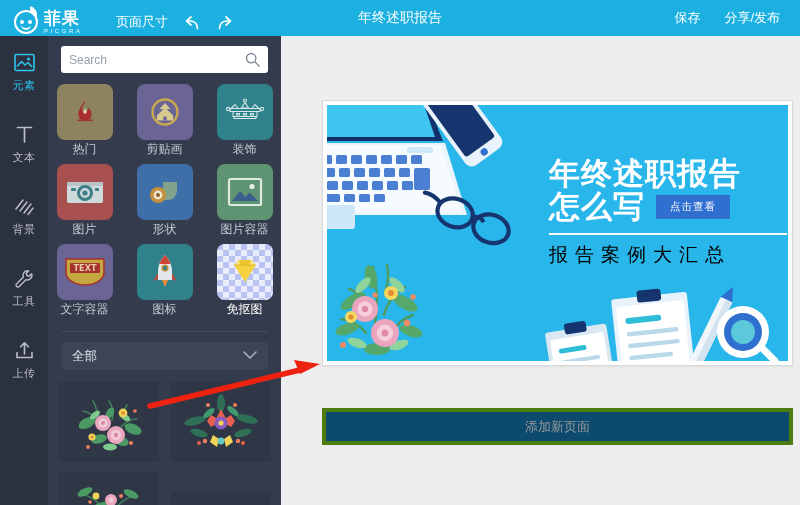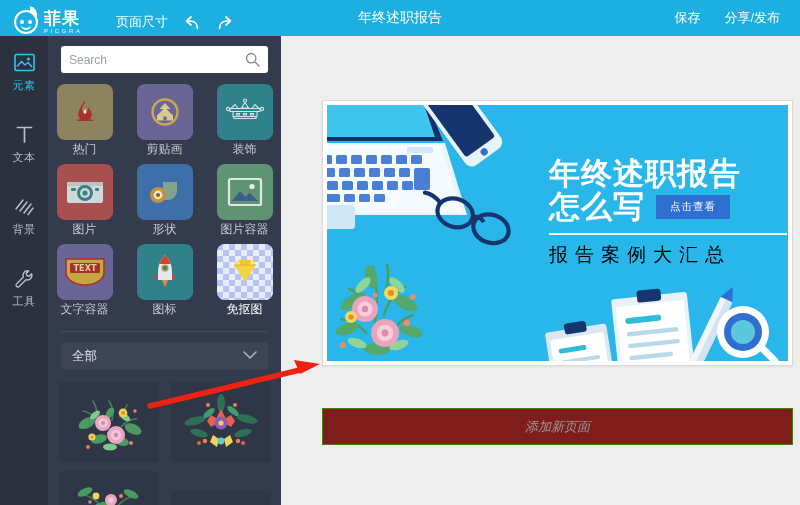--- a/index.html
+++ b/index.html
@@ -170,23 +170,23 @@
   }
   .bn-rule { height: 2px; background: #ffffff; margin: 9px 0 7px 0; width: 100%; }
   .bn-sub {
     font-size: 19px; color: #000000; letter-spacing: 7px; white-space: nowrap;
     font-family: Liberation Mono, monospace;
   }
 
   #add-page {
     position: absolute; left: 41px; top: 372px;
     width: 471px; height: 37px;
-    border: 1px solid #4d7c0f; background: #7f1d1d;
+    border: 4px solid #4d7c0f; background: #0c4a6e;
     display: flex; align-items: center; justify-content: center;
-    font-size: 13px; color: #9a9a9a; cursor: pointer; font-style: italic;
+    font-size: 13px; color: #9a9a9a; cursor: pointer;
   }
 
   #arrow-overlay { position: absolute; left: 0; top: 0; width: 800px; height: 505px; pointer-events: none; }
 </style>
 </head>
 <body>
 
 <div id="app">
 
   <div id="header">
@@ -264,20 +264,29 @@
 
     <div class="rail-item">
       <span class="rail-glyph">
         <svg width="21" height="21" viewBox="0 0 21 21">
             <path d="M13.5 2.8a4.5 4.5 0 0 0-4.1 6.3L3 15.5a1.9 1.9 0 1 0 2.6 2.6l6.4-6.4a4.5 4.5 0 0 0 5.6-5.9l-2.4 2.4-2.3-.6-.6-2.3 2.4-2.4a4.5 4.5 0 0 0-1.2-.1z" stroke="currentColor" stroke-width="1.4" fill="none" stroke-linejoin="round"></path>
           </svg>
       </span>
       <span class="rail-label">工具</span>
     </div>
 
+    <div class="rail-item">
+      <span class="rail-glyph">
+        <svg width="21" height="21" viewBox="0 0 21 21">
+            <path d="M3 12.5v5h15v-5" stroke="currentColor" stroke-width="1.6" fill="none" stroke-linecap="round"></path>
+            <path d="M10.5 14V3M6.6 6.8l3.9-3.9 3.9 3.9" stroke="currentColor" stroke-width="1.6" fill="none" stroke-linecap="round" stroke-linejoin="round"></path>
+          </svg>
+      </span>
+      <span class="rail-label">上传</span>
+    </div>
   </div>
 
   <div id="panel">
 
     <div id="search-box">
       <input id="search-input" type="text" placeholder="Search" style="">
       <span class="search-glyph">
         <svg width="15" height="15" viewBox="0 0 16 16">
             <circle cx="6.6" cy="6.6" r="5" stroke="#7b8390" stroke-width="1.4" fill="none"></circle>
             <path d="M10.3 10.3L15 15" stroke="#7b8390" stroke-width="1.4" stroke-linecap="round"></path>

